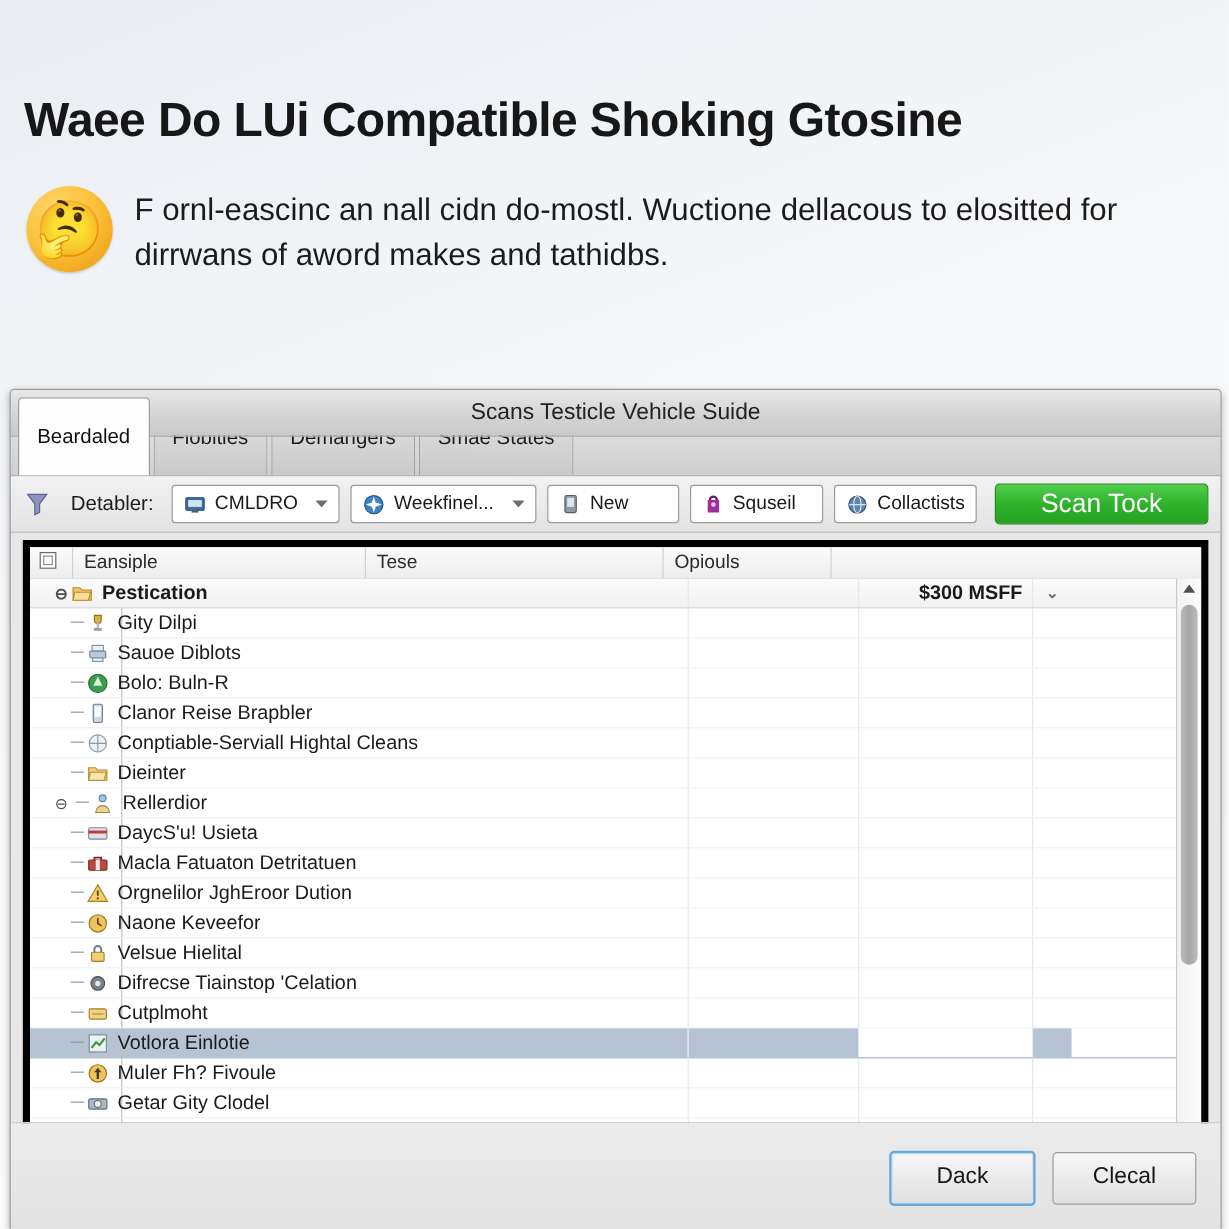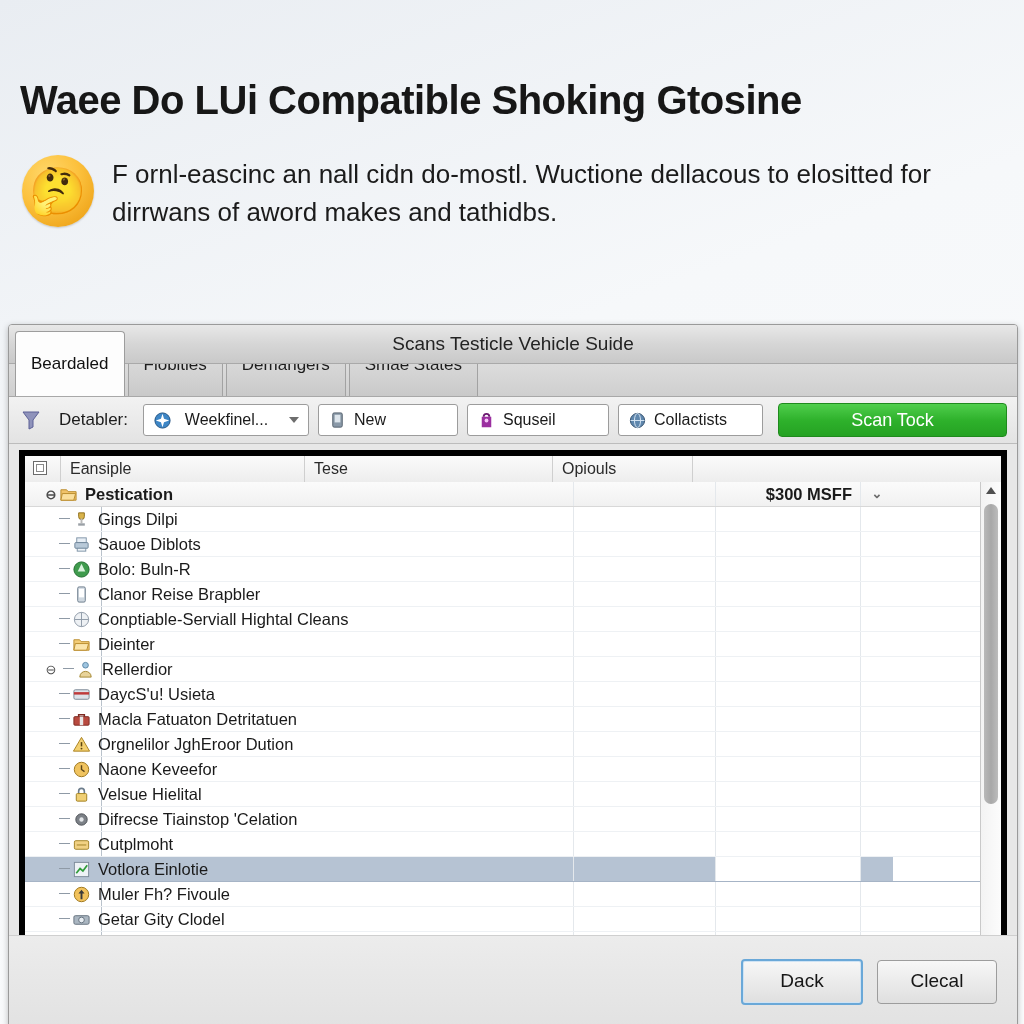--- a/index.html
+++ b/index.html
@@ -94,21 +94,21 @@
   }
   .w-combo1{width:146px;}
   .w-combo2{width:146px;}
   .w-new{width:120px;}
   .w-sq{width:122px;}
   .w-coll{width:125px;}
   .scan-btn{
     height:32px;padding:0 18px;margin-left:6px;
     background:linear-gradient(to bottom,#4fce4c,#2eb12b 52%,#25a223);
     border:1px solid #1f8a1d;border-radius:4px;
-    color:#fff;font-size:18px;line-height:32px;white-space:nowrap;
+    color:#fff;font-size:22px;line-height:32px;white-space:nowrap;
     flex:1 1 auto;text-align:center;min-width:140px;
   }
 
   
   .tree-wrap{
     margin:6px 10px 0 10px;height:524px;
     background:#ffffff;border:6px solid #000000;
     position:relative;overflow:hidden;
   }
   .tree-head{
@@ -224,20 +224,31 @@
     </div>
 
     <div class="toolbar">
       <span class="tb-lead-icon">
         <svg viewBox="0 0 24 24" width="24" height="24">
           <path d="M4 4h16l-6 8v7l-4 2v-9z" fill="#8f93bb" stroke="#5d6196" stroke-width="1"></path>
         </svg>
       </span>
       <span class="tb-label">Detabler:</span>
 
+      <div class="ctl combo w-combo1">
+        <span class="ico">
+          <svg viewBox="0 0 20 20" width="19" height="19">
+              <rect x="2" y="4" width="16" height="11" rx="1" fill="#3c6ea5" stroke="#22456b"></rect>
+              <rect x="4" y="6" width="12" height="6" fill="#cfe3f5"></rect>
+              <rect x="7" y="15" width="6" height="2" fill="#5c5c5c"></rect>
+            </svg>
+        </span>
+        <span>CMLDRO</span>
+        <span class="caret"></span>
+      </div>
 
       <div class="ctl combo w-combo2">
         <span class="ico">
           <svg viewBox="0 0 20 20" width="19" height="19">
               <circle cx="10" cy="10" r="8" fill="#3d86c6" stroke="#205181"></circle>
               <path d="M10 3l1.6 5.2L17 10l-5.4 1.8L10 17l-1.6-5.2L3 10l5.4-1.8z" fill="#fff"></path>
             </svg>
         </span>
         <span>Weekfinel...</span>
         <span class="caret"></span>
@@ -312,21 +323,21 @@
 
         <div class="row">
           <div class="cell-main">
               <span class="indent ind-1"></span>
               <span class="elbow"></span>
             <span class="icn"><svg viewBox="0 0 20 20" width="19" height="19">
                   <path d="M7 3h6v4a3 3 0 0 1-6 0z" fill="#d9b34a" stroke="#8e6f1d"></path>
                   <rect x="9" y="9" width="2" height="5" fill="#b9b9b9"></rect>
                   <rect x="6.5" y="14" width="7" height="2.5" fill="#9aa0a6"></rect>
                 </svg></span>
-            <span class="lbl">Gings Dilpi</span>
+            <span class="lbl">Gity Dilpi</span>
             </div>
           <div class="cell-2"></div>
             <div class="cell-3"></div>
             <div class="cell-4"></div>
         </div>
 
         <div class="row">
           <div class="cell-main">
               <span class="indent ind-1"></span>
               <span class="elbow"></span>

